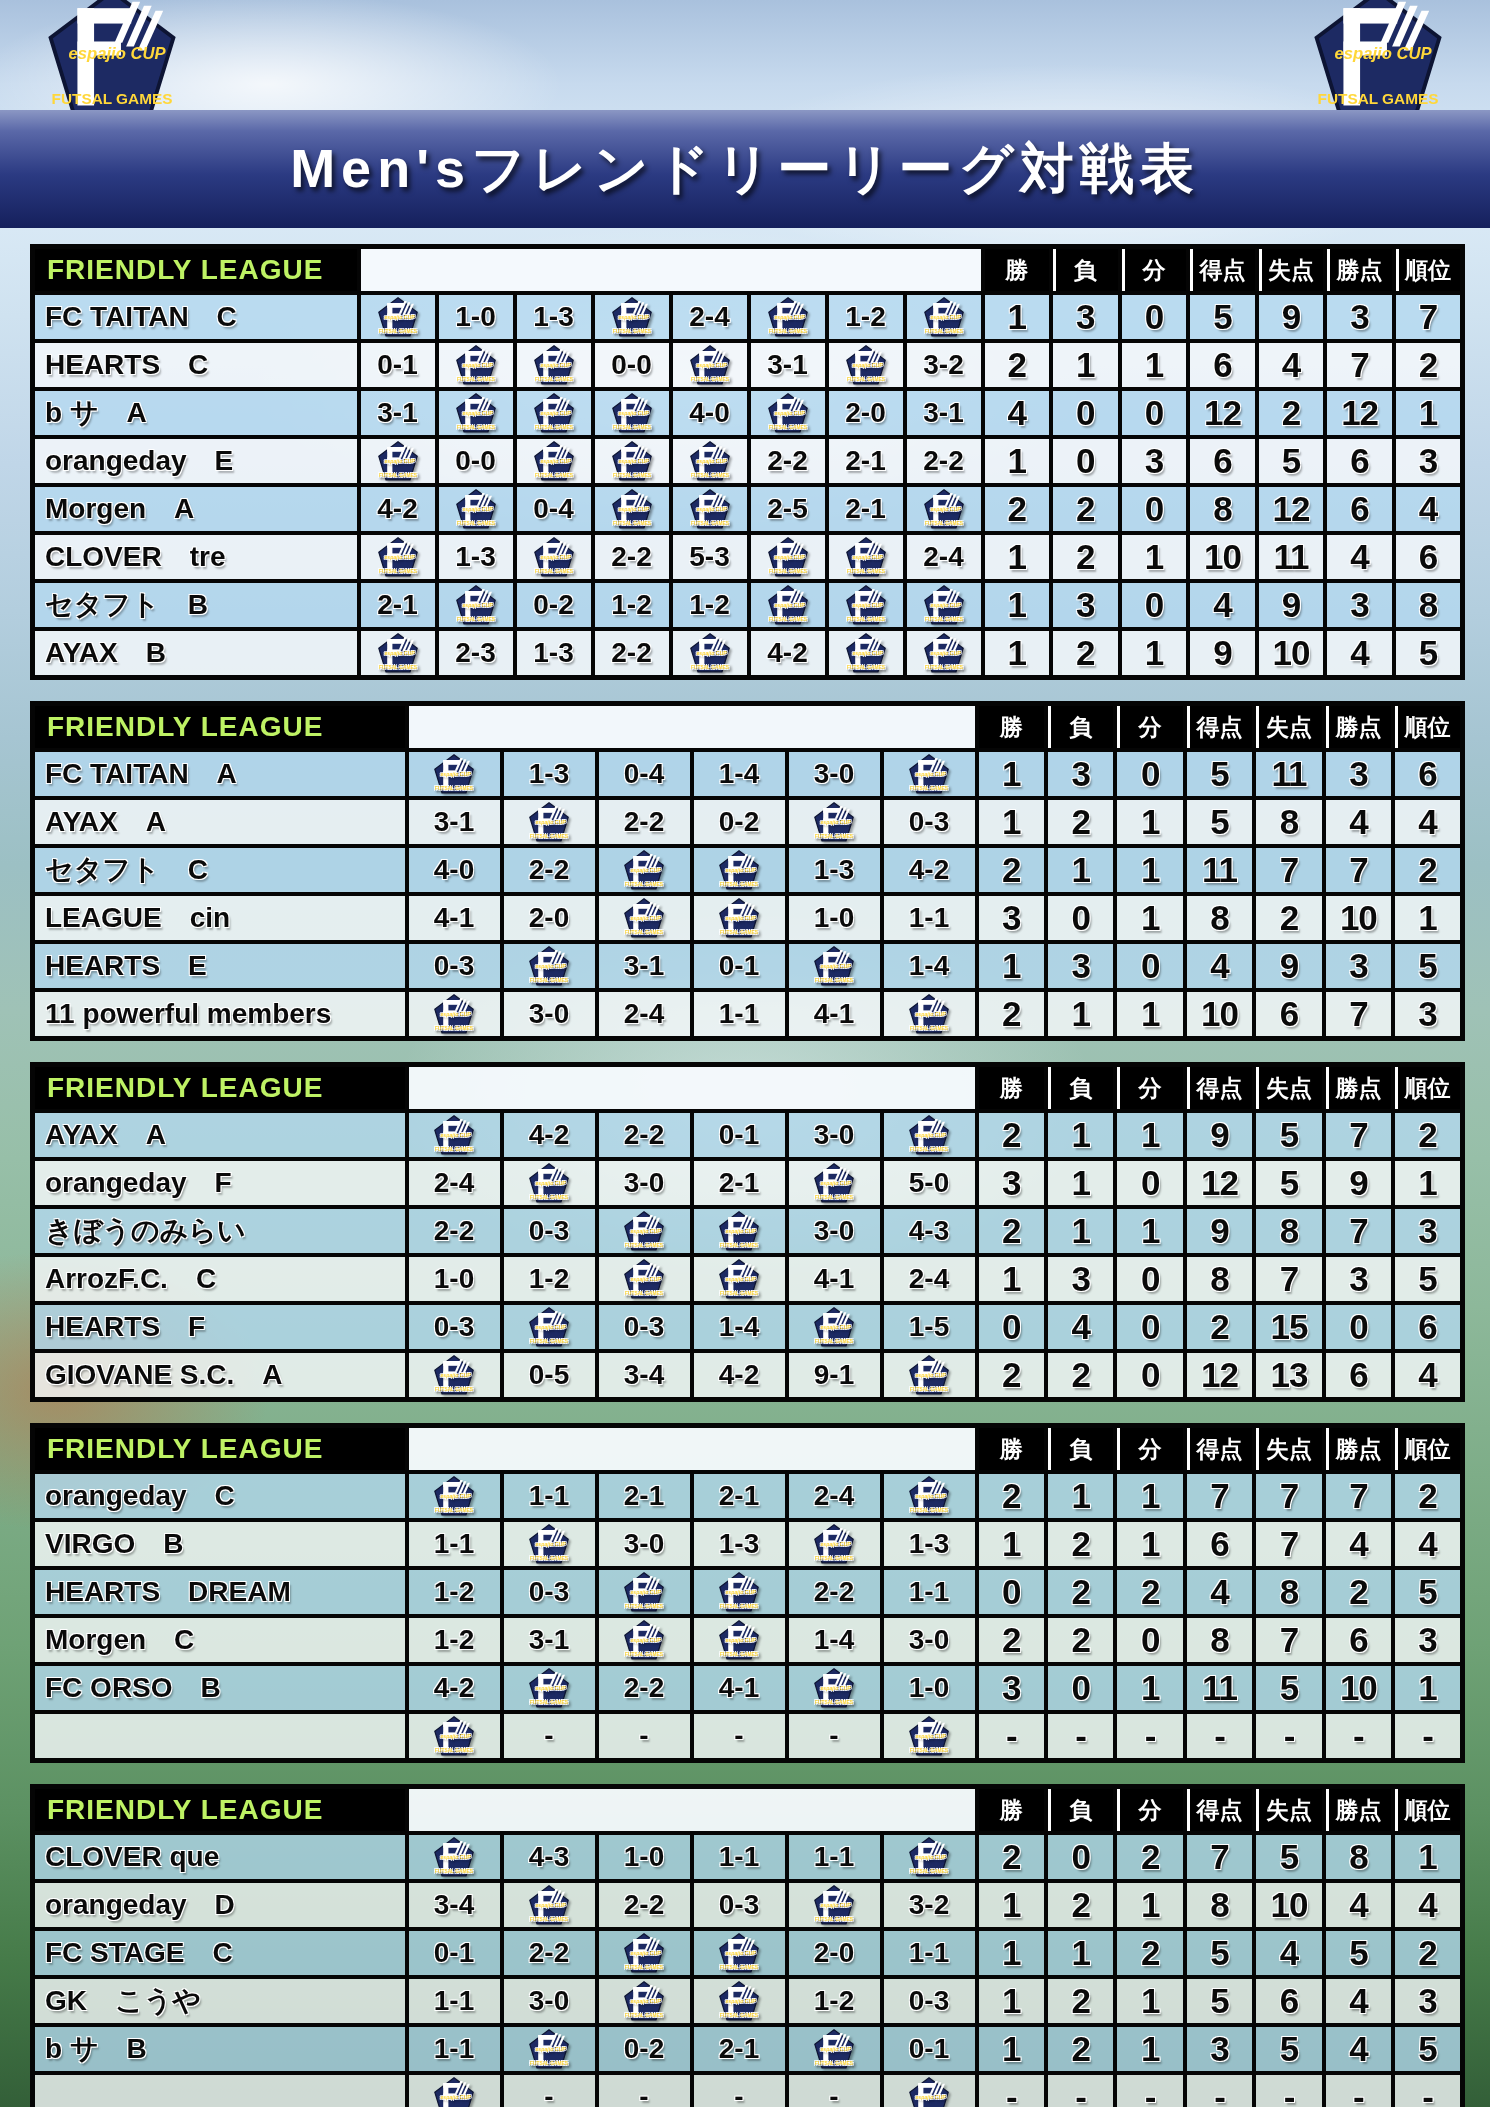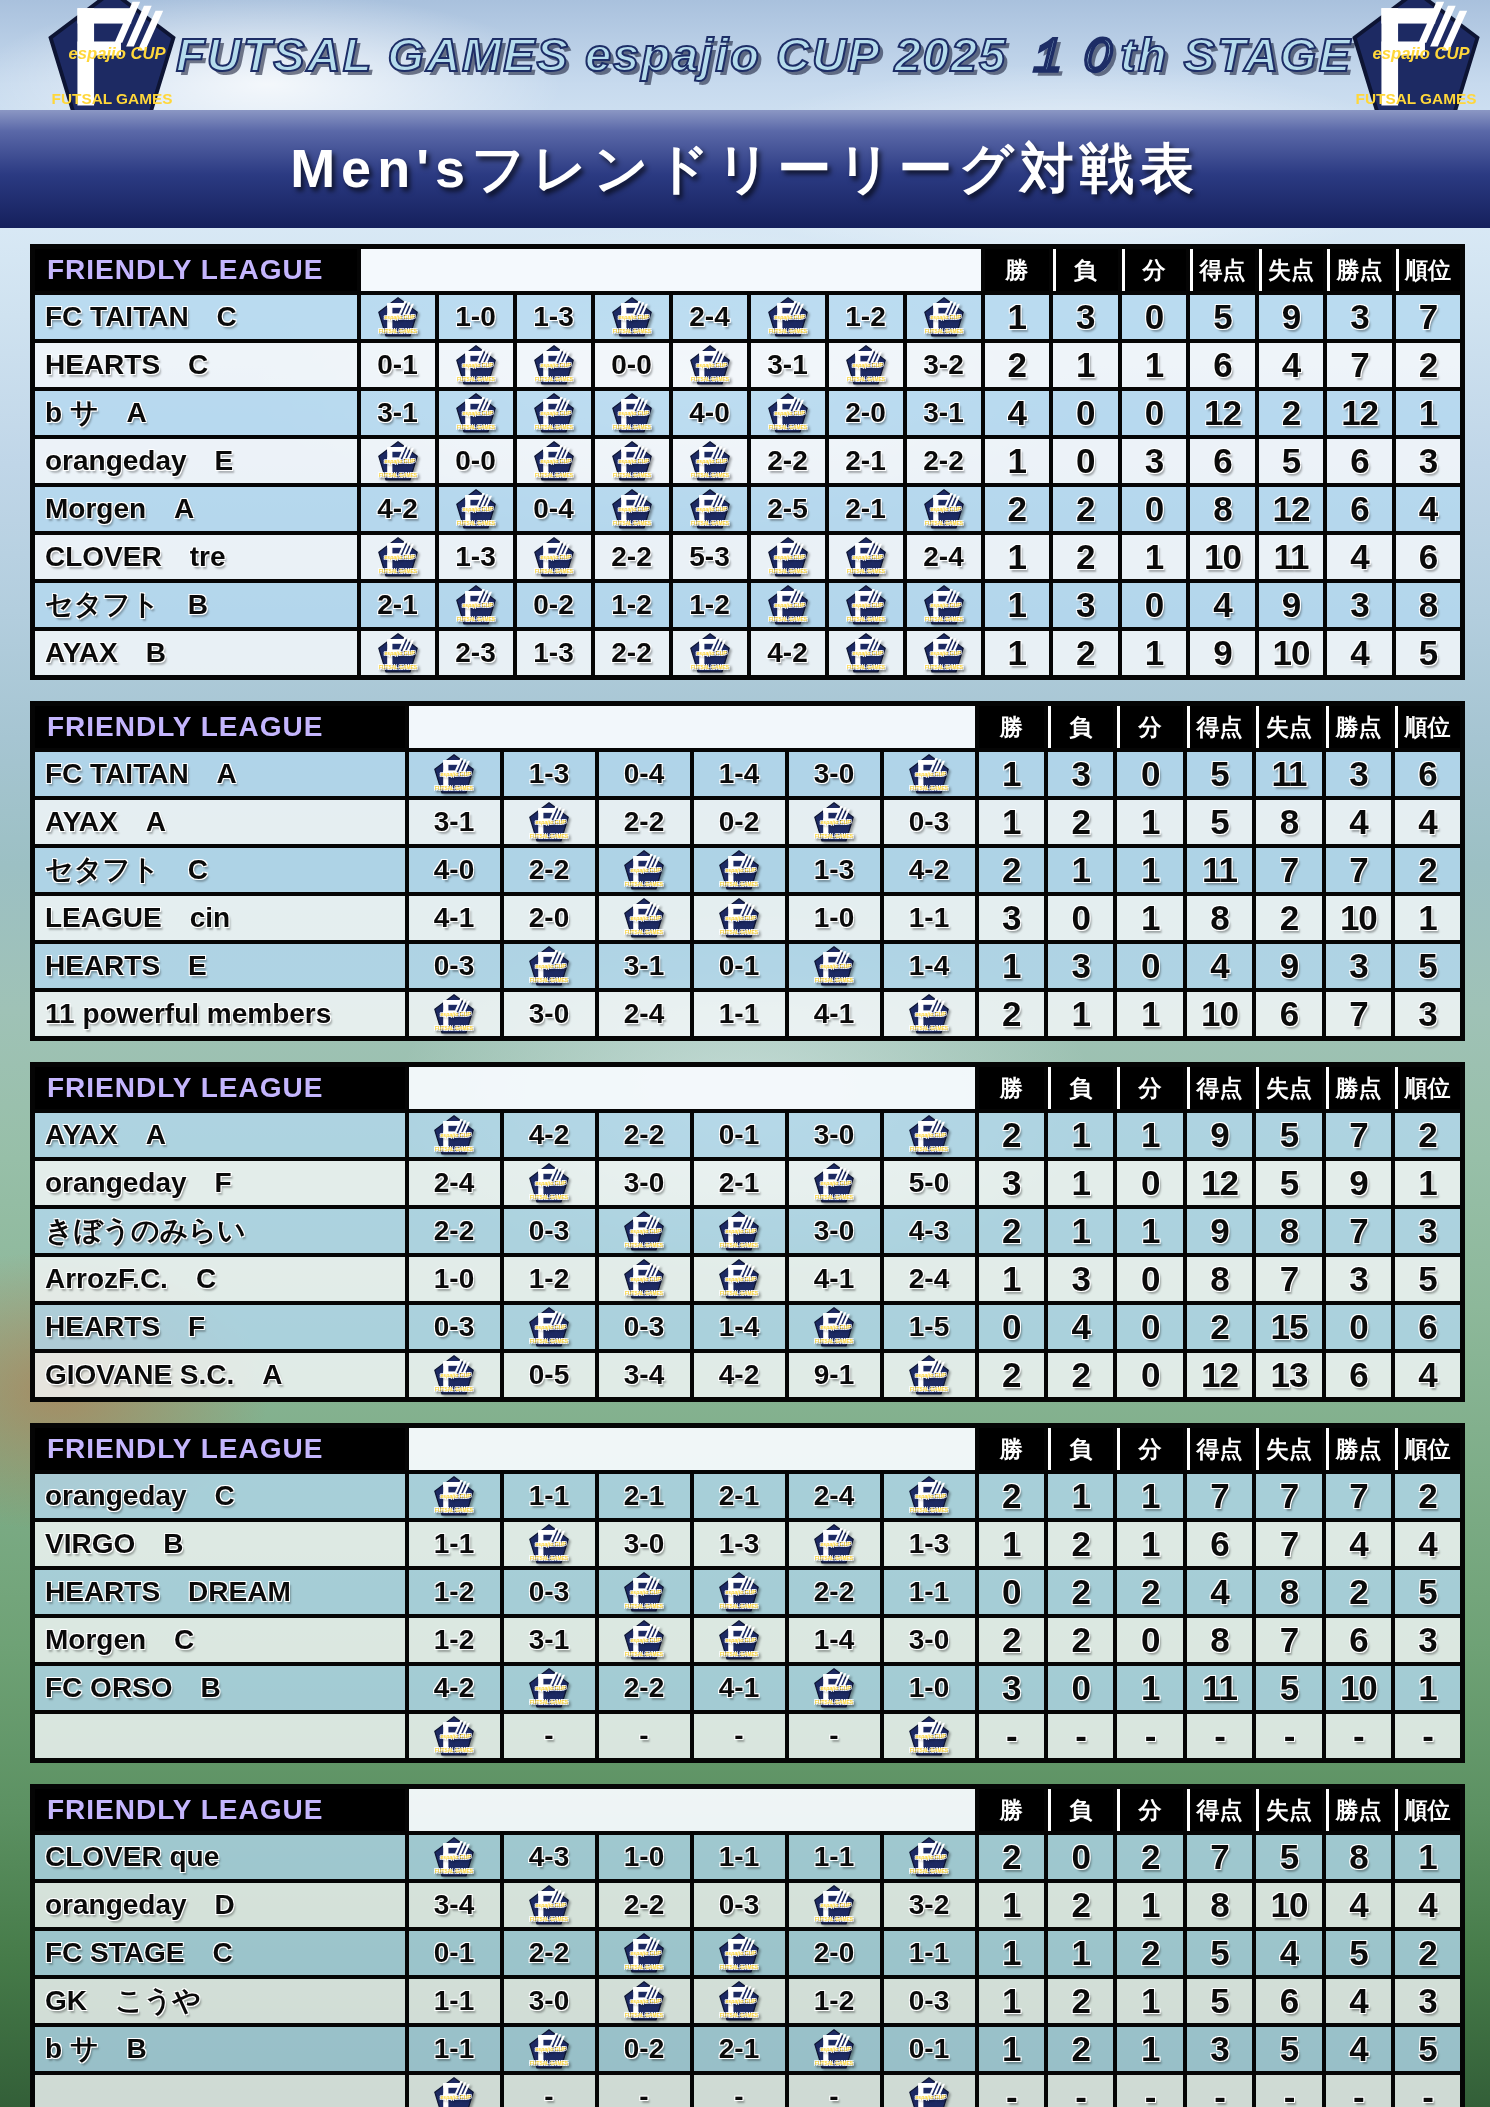--- a/index.html
+++ b/index.html
@@ -50,21 +50,21 @@
     border-collapse:collapse;table-layout:fixed;width:1430px;
     margin-bottom:21px;border:5px solid #050505;
   }
   .league-table th,.league-table td{
     border:4px solid #050505;overflow:hidden;white-space:nowrap;
     text-align:center;vertical-align:middle;padding:0;
   }
   .league-table th{height:42px;}
   .league-table td{height:44px;}
   th.league-cell{
-    background:#000;color:#c4b5fd;text-align:left;
+    background:#000;color:#bef264;text-align:left;
     font-size:28px;font-weight:700;padding-left:12px;letter-spacing:1px;
   }
   th.blank-header{background:rgba(245,250,253,.95);}
   th.stat-header{
     background:#000;color:#fff;font-size:23px;font-weight:700;
   }
   th.stat-header.divided{box-shadow:inset 3px 0 0 #fff;}
   tr.row-odd td{background:rgba(180,217,240,.78);}
   tr.row-even td{background:rgba(246,249,251,.80);}
   td.team-cell{
@@ -90,21 +90,20 @@
     <polygon points="50,2 98,38 80,97 20,97 2,38" fill="#1d2a63" stroke="#0d1433" stroke-width="3"></polygon>
     <rect x="23" y="15" width="13" height="76" fill="#fff"></rect>
     <rect x="23" y="15" width="42" height="12" fill="#fff"></rect>
     <rect x="23" y="41" width="34" height="11" fill="#fff"></rect>
     <path d="M66 10 L72 10 L58 42 L52 42 Z" fill="#fff"></path>
     <path d="M75 13 L81 13 L67 45 L61 45 Z" fill="#fff"></path>
     <path d="M84 17 L90 17 L76 48 L70 48 Z" fill="#fff"></path>
     <text x="54" y="55" font-size="13" font-weight="bold" font-style="italic" fill="#ffd73a" text-anchor="middle" font-family="Liberation Sans,sans-serif">espajio CUP</text>
     <text x="50" y="90" font-size="12" font-weight="bold" fill="#ffd73a" text-anchor="middle" font-family="Liberation Sans,sans-serif">FUTSAL GAMES</text>
   </svg></span>
-    <h1 class="title">FUTSAL GAMES espajio CUP 2025 １０th STAGE</h1>
     <span class="logo-badge"><svg width="128" height="128" viewBox="0 0 100 100">
     <polygon points="50,2 98,38 80,97 20,97 2,38" fill="#1d2a63" stroke="#0d1433" stroke-width="3"></polygon>
     <rect x="23" y="15" width="13" height="76" fill="#fff"></rect>
     <rect x="23" y="15" width="42" height="12" fill="#fff"></rect>
     <rect x="23" y="41" width="34" height="11" fill="#fff"></rect>
     <path d="M66 10 L72 10 L58 42 L52 42 Z" fill="#fff"></path>
     <path d="M75 13 L81 13 L67 45 L61 45 Z" fill="#fff"></path>
     <path d="M84 17 L90 17 L76 48 L70 48 Z" fill="#fff"></path>
     <text x="54" y="55" font-size="13" font-weight="bold" font-style="italic" fill="#ffd73a" text-anchor="middle" font-family="Liberation Sans,sans-serif">espajio CUP</text>
     <text x="50" y="90" font-size="12" font-weight="bold" fill="#ffd73a" text-anchor="middle" font-family="Liberation Sans,sans-serif">FUTSAL GAMES</text>

